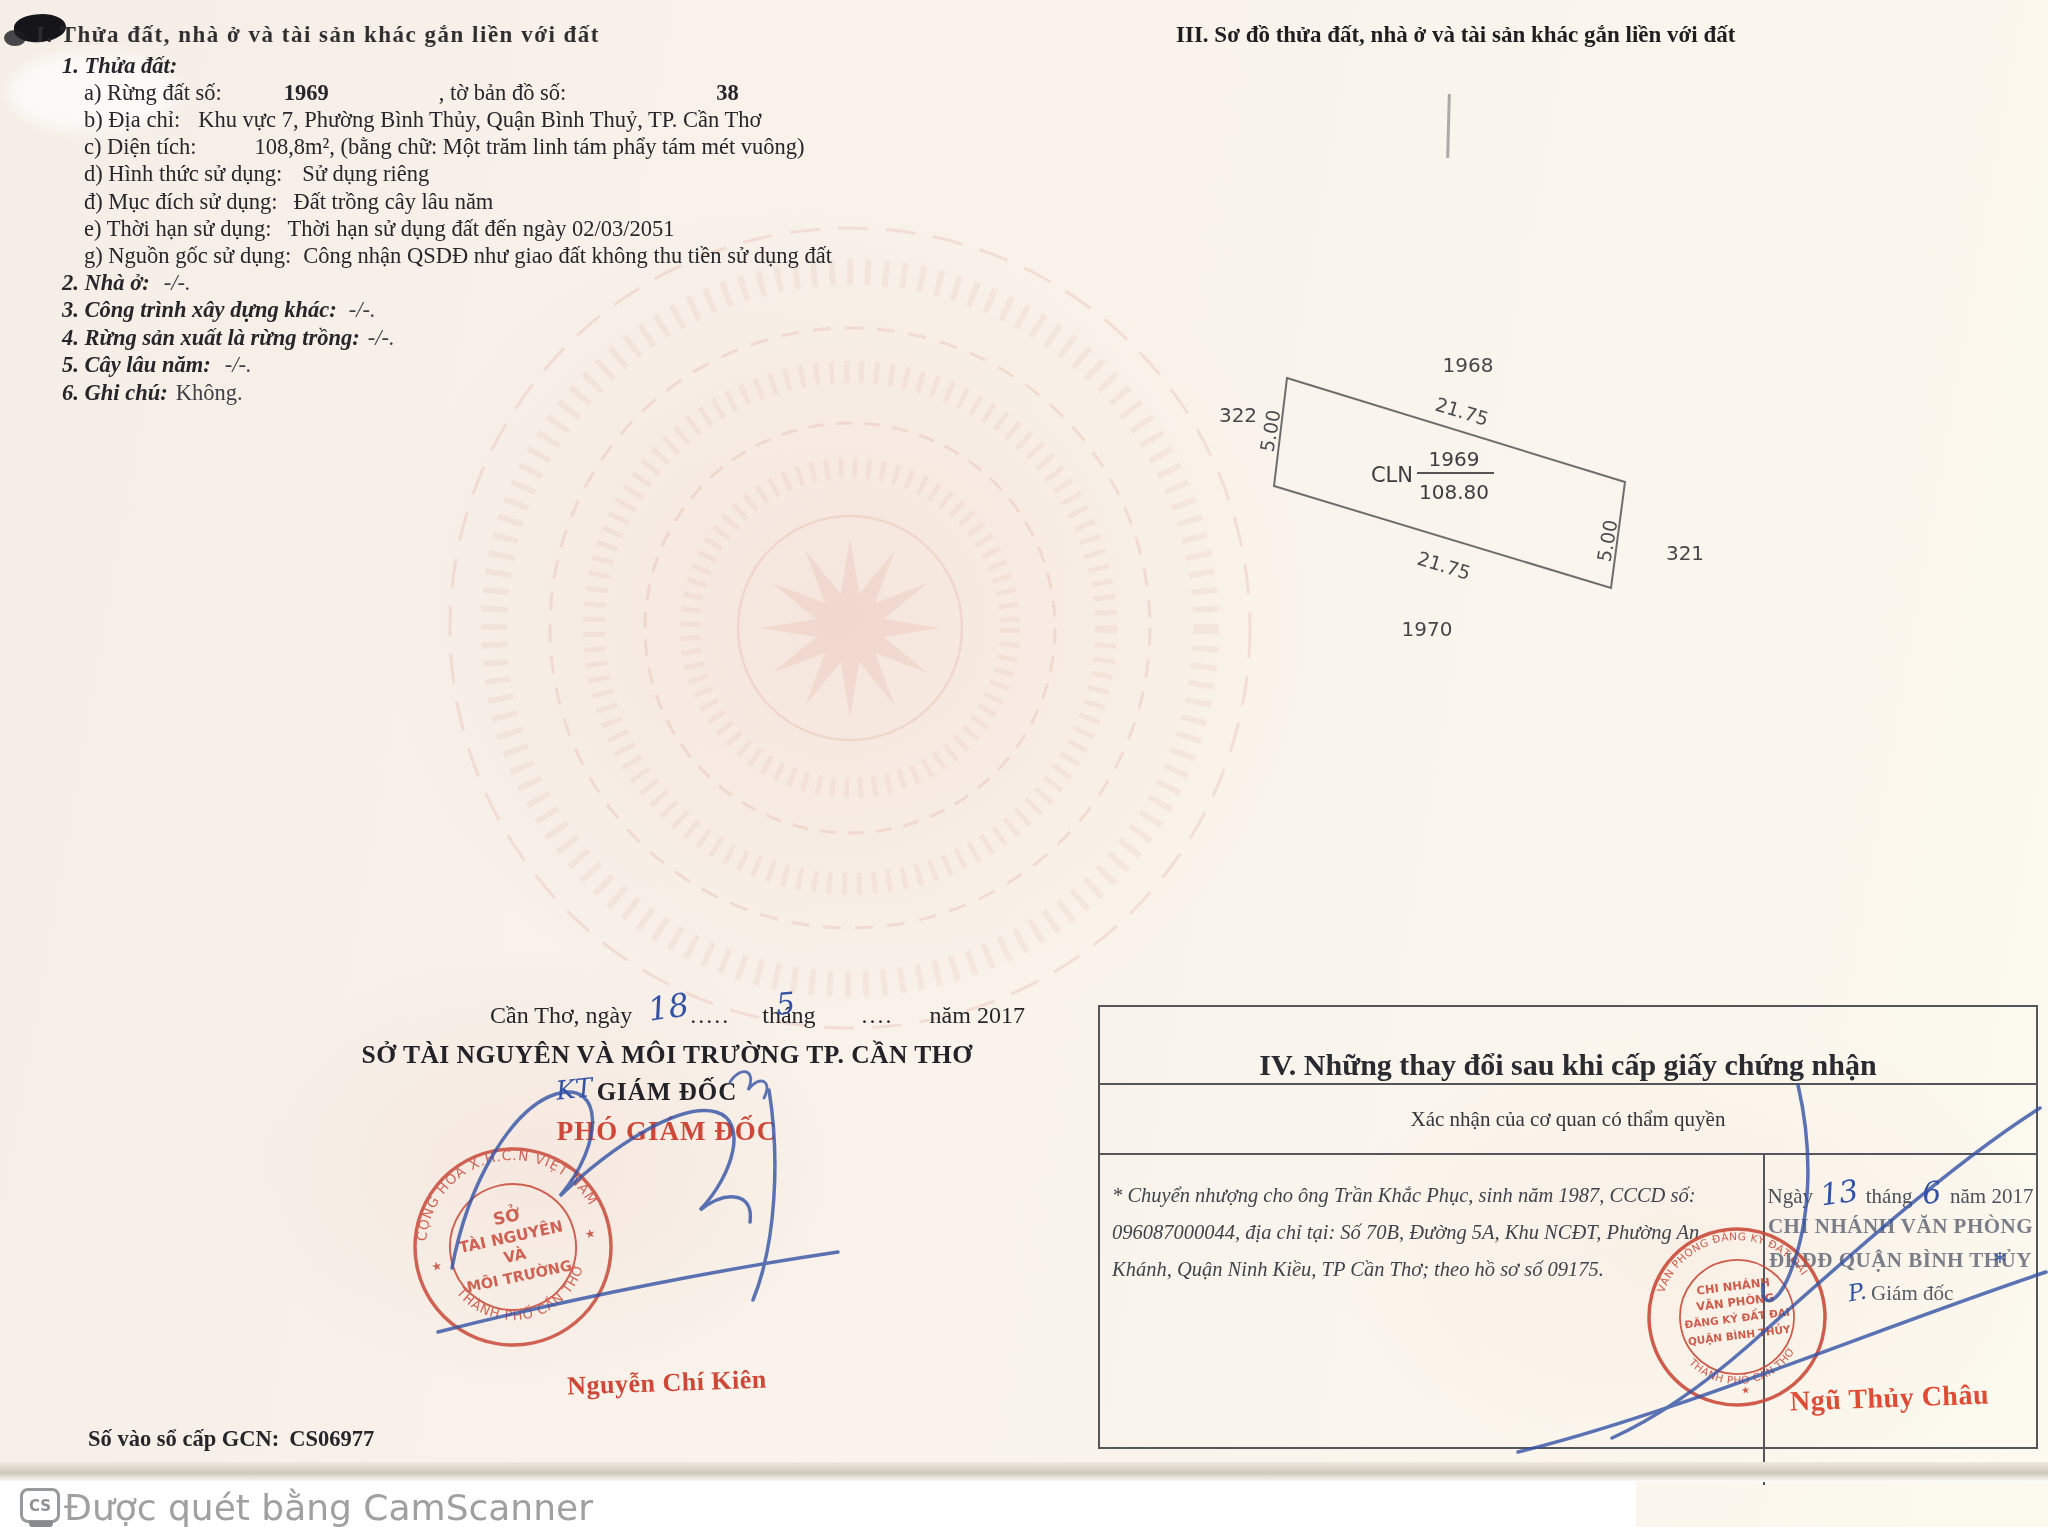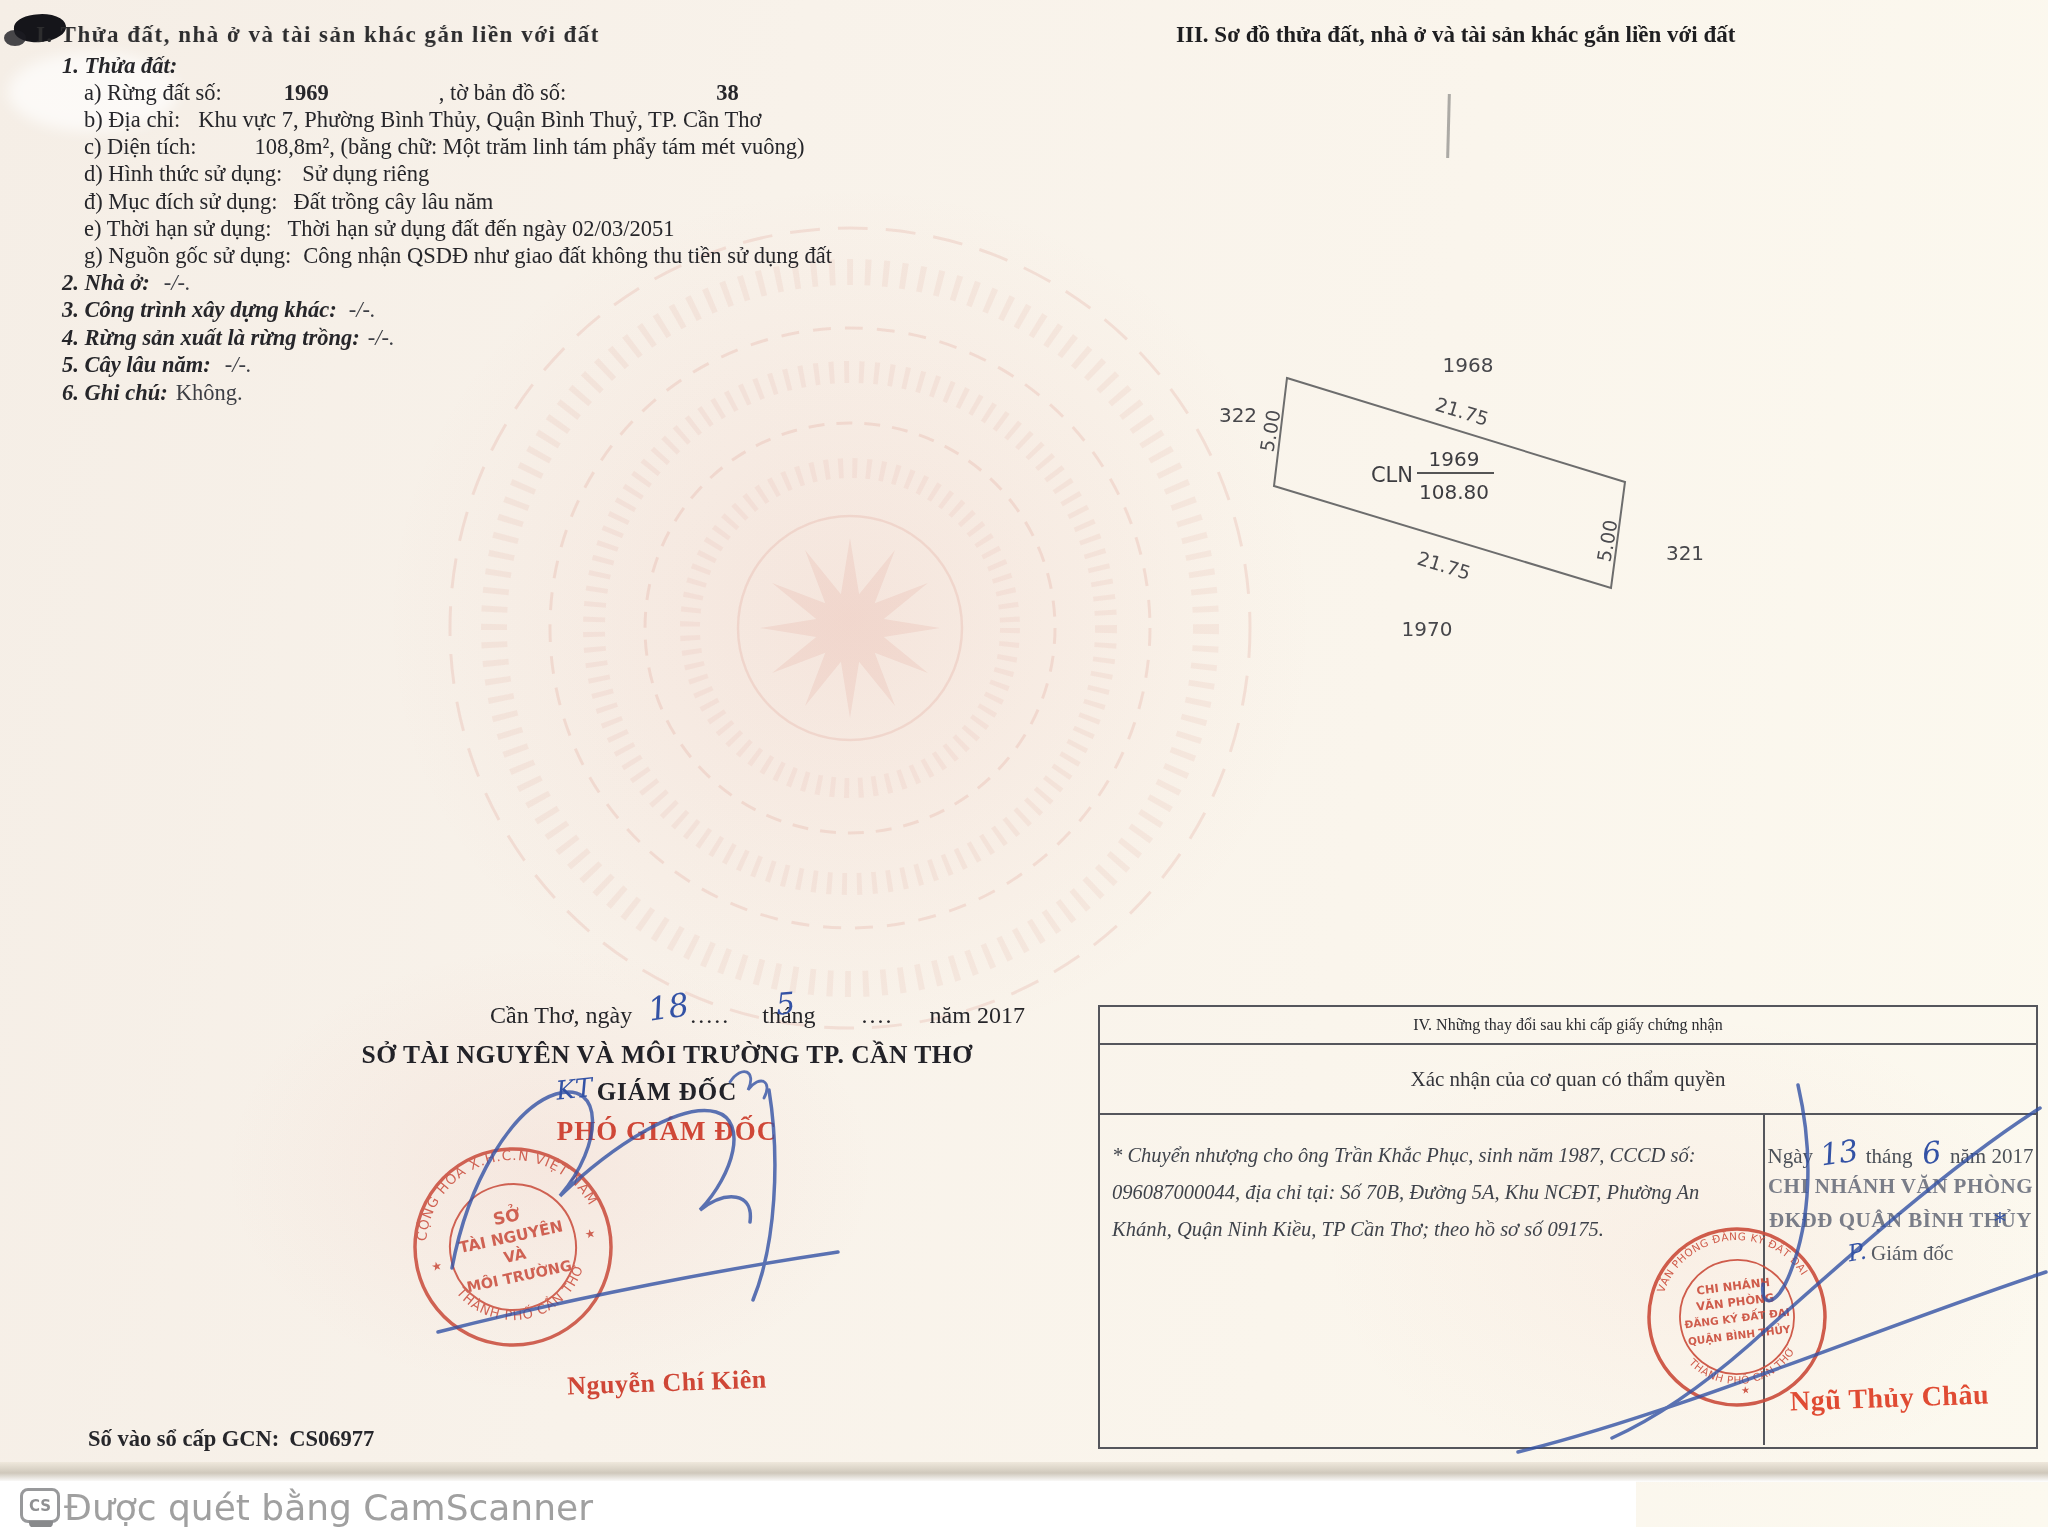--- a/index.html
+++ b/index.html
@@ -12,21 +12,21 @@
   .i{font-style:italic;}
   .line{font-size:22.5px;white-space:nowrap;color:#26262a;}
   .heading{font-size:23px;font-weight:bold;color:#1e1e20;}
   .red{color:#cf4737;}
   .hand{font-family:"DejaVu Serif",serif;font-style:italic;color:#3352a5;}
   .wash{pointer-events:none;}
   .stamp{opacity:.85;}
   #iv-table{position:absolute;left:1098px;top:1005px;width:936px;height:440px;
             border:2px solid #55565c;}
   #iv-title{height:36px;border-bottom:2px solid #55565c;display:flex;align-items:center;justify-content:center;
-            font-size:16px;font-weight:normal;color:#2a2b30;}
+            font-size:30px;font-weight:bold;color:#2a2b30;margin-top:40px;}
   #iv-cols{display:flex;height:68px;border-bottom:2px solid #55565c;}
   #iv-col-left{width:653px;border-right:2px solid #55565c;display:flex;align-items:center;justify-content:center;
                font-size:22px;color:#33343a;}
   #iv-col-right{flex:1;display:flex;align-items:center;justify-content:center;text-align:center;
                 font-size:21px;color:#33343a;line-height:1.25;padding:0 0;}
   #iv-body{display:flex;height:330px;}
   #iv-body-left{width:665px;border-right:2px solid #55565c;padding:22px 16px 0 12px;box-sizing:border-box;}
   #iv-body-right{flex:1;position:relative;text-align:center;padding-top:20px;}
   .faded-org{font-size:21px;font-weight:600;color:#5a6070;opacity:.8;letter-spacing:.5px;line-height:1.6;}
   svg text{font-family:"DejaVu Sans",sans-serif;}

